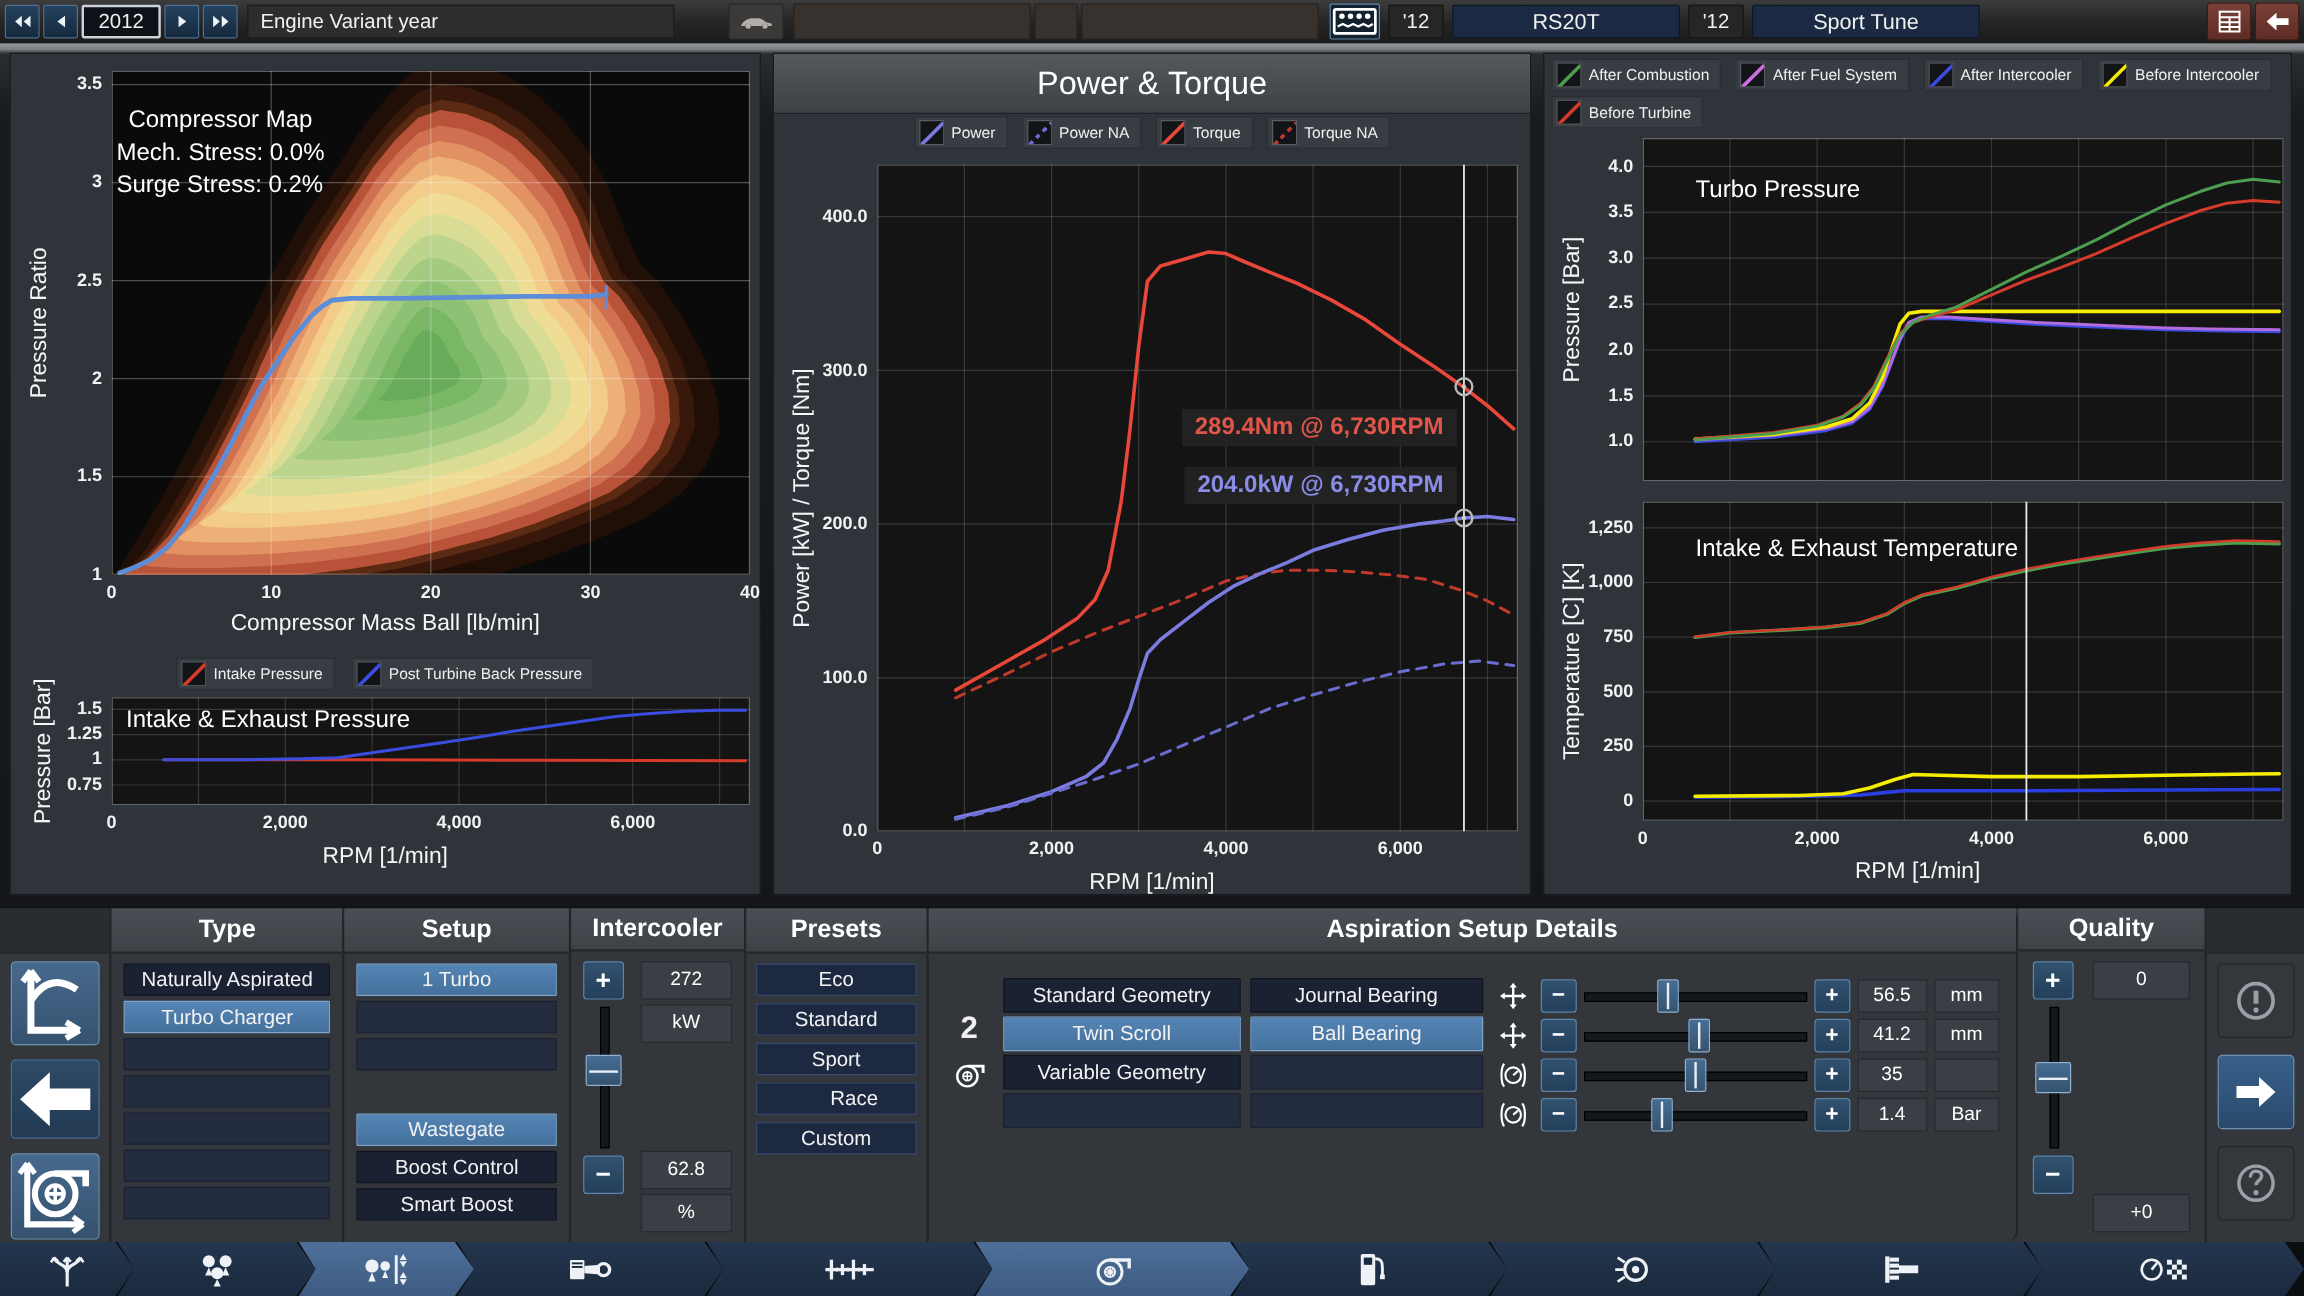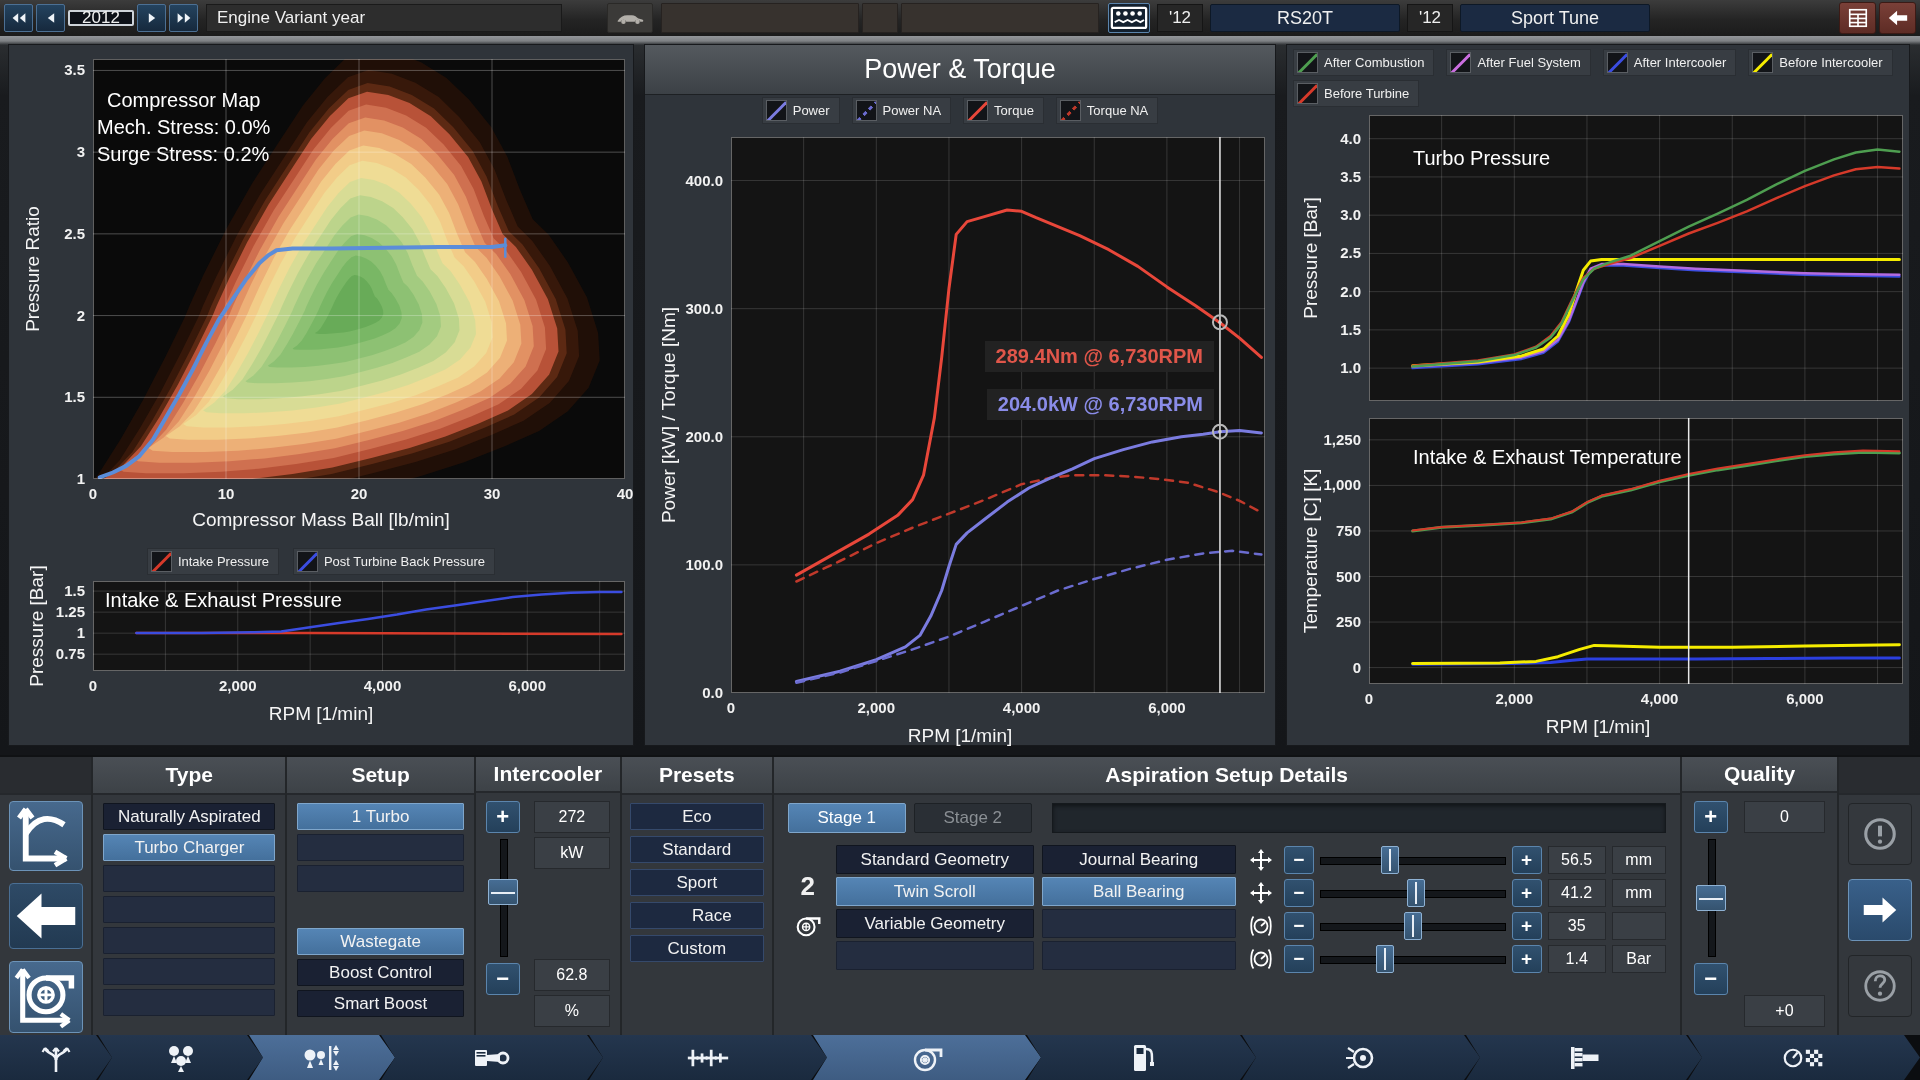--- a/index.html
+++ b/index.html
@@ -5,21 +5,21 @@
   * { box-sizing: border-box; margin: 0; padding: 0; }
   html,body { width:1920px; height:1080px; overflow:hidden; background:#101214;
     font-family:"Liberation Sans", sans-serif; color:#f0f0f0; }
 
   
   .topbar { height:36px; display:flex; align-items:center; gap:3px; padding:0 4px;
     background:linear-gradient(180deg,#3c3c3c,#242424 55%,#1b1b1b); position:relative; }
   .tb-btn { width:29px; height:28px; background:linear-gradient(180deg,#24435f,#16293d);
     border:1px solid #4c7094; border-radius:2px; display:flex; align-items:center; justify-content:center; }
   .tb-btn svg { width:16px; height:14px; fill:#eef3f8; }
-  .year-box { width:66px; height:16px; background:#0d1118; border:2px solid #cdd3d9; border-radius:2px;
+  .year-box { width:66px; height:28px; background:#0d1118; border:2px solid #cdd3d9; border-radius:2px;
     display:flex; align-items:center; justify-content:center; font-size:17px; }
   .tb-label { width:356px; height:28px; background:#2d2d2d; border:1px solid #1a1a1a;
     display:flex; align-items:center; padding-left:10px; font-size:17px; margin-left:5px; }
   .tb-car { width:46px; height:30px; margin-left:42px; background:#3b3a38; border:1px solid #2a2927;
     border-radius:2px; display:flex; align-items:center; justify-content:center; }
   .tb-car svg { width:30px; height:16px; }
   .tb-empty { height:30px; background:#37322e; border:1px solid #262220; border-radius:1px; }
   .tb-engine { width:42px; height:30px; background:#13202e; border:1px solid #5b85ad; border-radius:2px;
     display:flex; align-items:center; justify-content:center; margin-left:6px; }
   .tb-year12 { width:46px; height:28px; background:#262626; border:1px solid #151515;
@@ -568,28 +568,23 @@
     <div class="col-hdr">Presets</div>
     <div style="padding-top:8px; display:flex; flex-direction:column; gap:6px; align-items:center;">
       <div class="row-btn" style="width:134px; margin:0; background:#1d2940; border-color:#35496b;">Eco</div>
       <div class="row-btn" style="width:134px; margin:0; background:#1d2940; border-color:#35496b;">Standard</div>
       <div class="row-btn" style="width:134px; margin:0; background:#1d2940; border-color:#35496b;">Sport</div>
       <div class="row-btn" style="width:134px; margin:0; background:#1d2940; border-color:#35496b;padding-left:30px;">Race</div>
       <div class="row-btn" style="width:134px; margin:0; background:#1d2940; border-color:#35496b;">Custom</div>
     </div>
   </div>
 
-  <div class="bcol" style="width:945px;">
+  <div class="bcol" style="width:945px;border-radius:10px;">
     <div class="col-hdr">Aspiration Setup Details</div>
     <div style="padding:8px 14px;">
-      <div style="display:flex; gap:8px;">
-        <div class="tabbtn on" style="width:118px;">Stage 1</div>
-        <div class="tabbtn off" style="width:118px;">Stage 2</div>
-        <div class="recess" style="flex:1; height:30px; margin-left:12px;"></div>
-      </div>
       <div style="display:flex; gap:8px; margin-top:12px;">
         <div style="width:40px; display:flex; flex-direction:column; align-items:center; gap:8px; padding-top:26px;">
           <div style="font-size:26px; font-weight:bold;">2</div>
           <svg viewBox="0 0 32 32" style="width:30px;height:30px;" fill="none" stroke="#fff" stroke-width="2.2">
             <circle cx="14" cy="18" r="9"></circle>
             <path d="M14 9 L28 9 L28 15" stroke-width="2.6"></path>
             <circle cx="14" cy="18" r="3.8" stroke-width="1.6"></circle>
             <path d="M14 14.2 L14 21.8 M10.2 18 L17.8 18" stroke-width="1.4"></path>
           </svg>
         </div>

